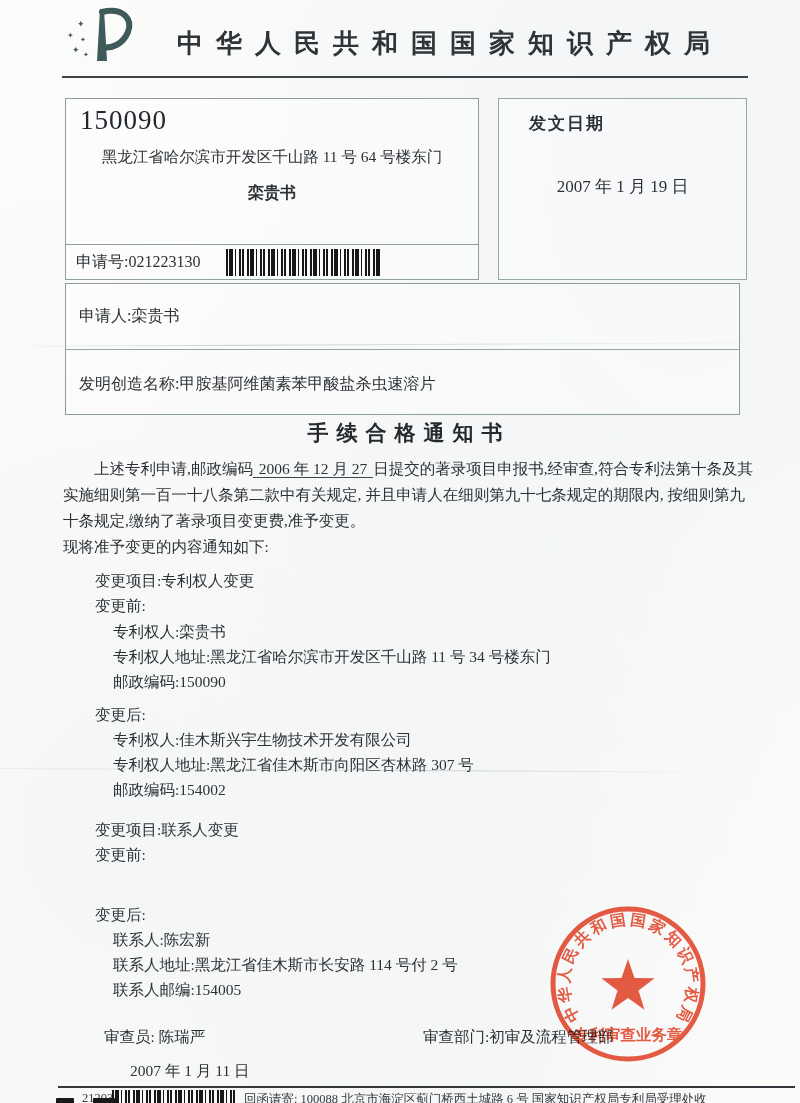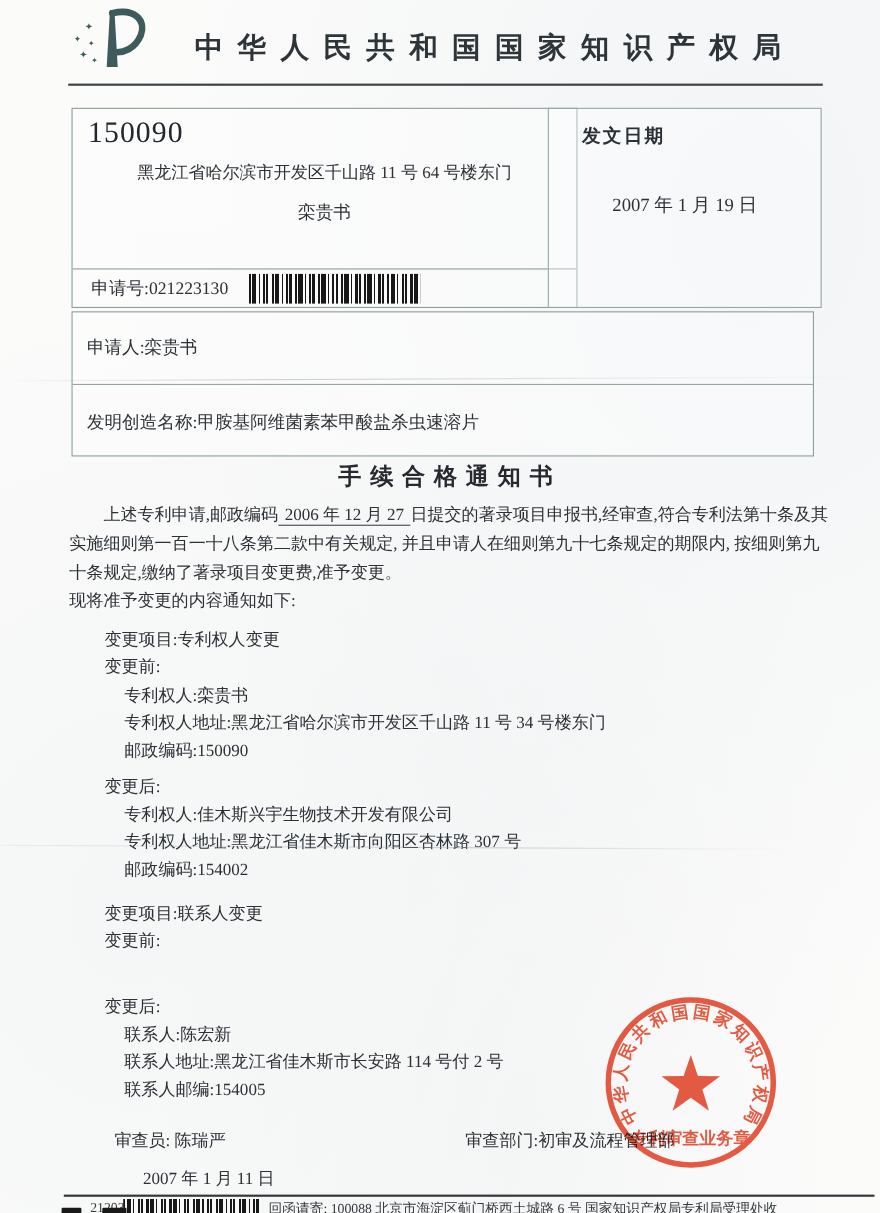--- a/index.html
+++ b/index.html
@@ -15,26 +15,26 @@
   }
   
   .office-title{
     position:absolute;left:140px;right:40px;top:26px;
     text-align:center;font-size:26px;font-weight:600;letter-spacing:13px;
     color:#2e3538;font-family:"Liberation Sans", sans-serif;white-space:nowrap;
   }
   .header-rule{position:absolute;left:62px;top:76px;width:686px;border-top:2px solid #3c4447;}
   
   .box{position:absolute;border:1px solid #8d9e9b;background:rgba(255,255,255,.35);}
-  .addr-box{left:65px;top:98px;width:412px;height:180px;padding-left:46px;}
+  .addr-box{left:65px;top:98px;width:412px;height:180px;}
   .addr-postal{position:absolute;left:14px;top:6px;font-size:27px;letter-spacing:1px;color:#23282e;}
   .addr-line{position:absolute;left:0;right:0;top:48px;text-align:center;font-size:15.5px;}
-  .addr-name{position:absolute;left:0;right:0;top:84px;text-align:center;font-size:16px;}
+  .addr-name{position:absolute;left:0;right:0;top:84px;text-align:center;font-size:16px;font-weight:bold;}
   .addr-divider{position:absolute;left:0;right:0;top:145px;border-top:1px solid #8d9e9b;}
-  .appnum-label{position:absolute;left:17px;top:153px;font-size:16px;}
+  .appnum-label{position:absolute;left:10px;top:153px;font-size:16px;}
   .barcode{
     background:repeating-linear-gradient(90deg,
       #171717 0 2px, transparent 2px 3px,
       #171717 3px 7px, transparent 7px 9px,
       #171717 9px 10px, transparent 10px 13px,
       #171717 13px 15px, transparent 15px 16px,
       #171717 16px 18px, transparent 18px 21px);
   }
   .barcode-top{position:absolute;left:160px;top:150px;width:156px;height:27px;}
   .date-box{left:498px;top:98px;width:247px;height:180px;border-color:#94aa9f;}

